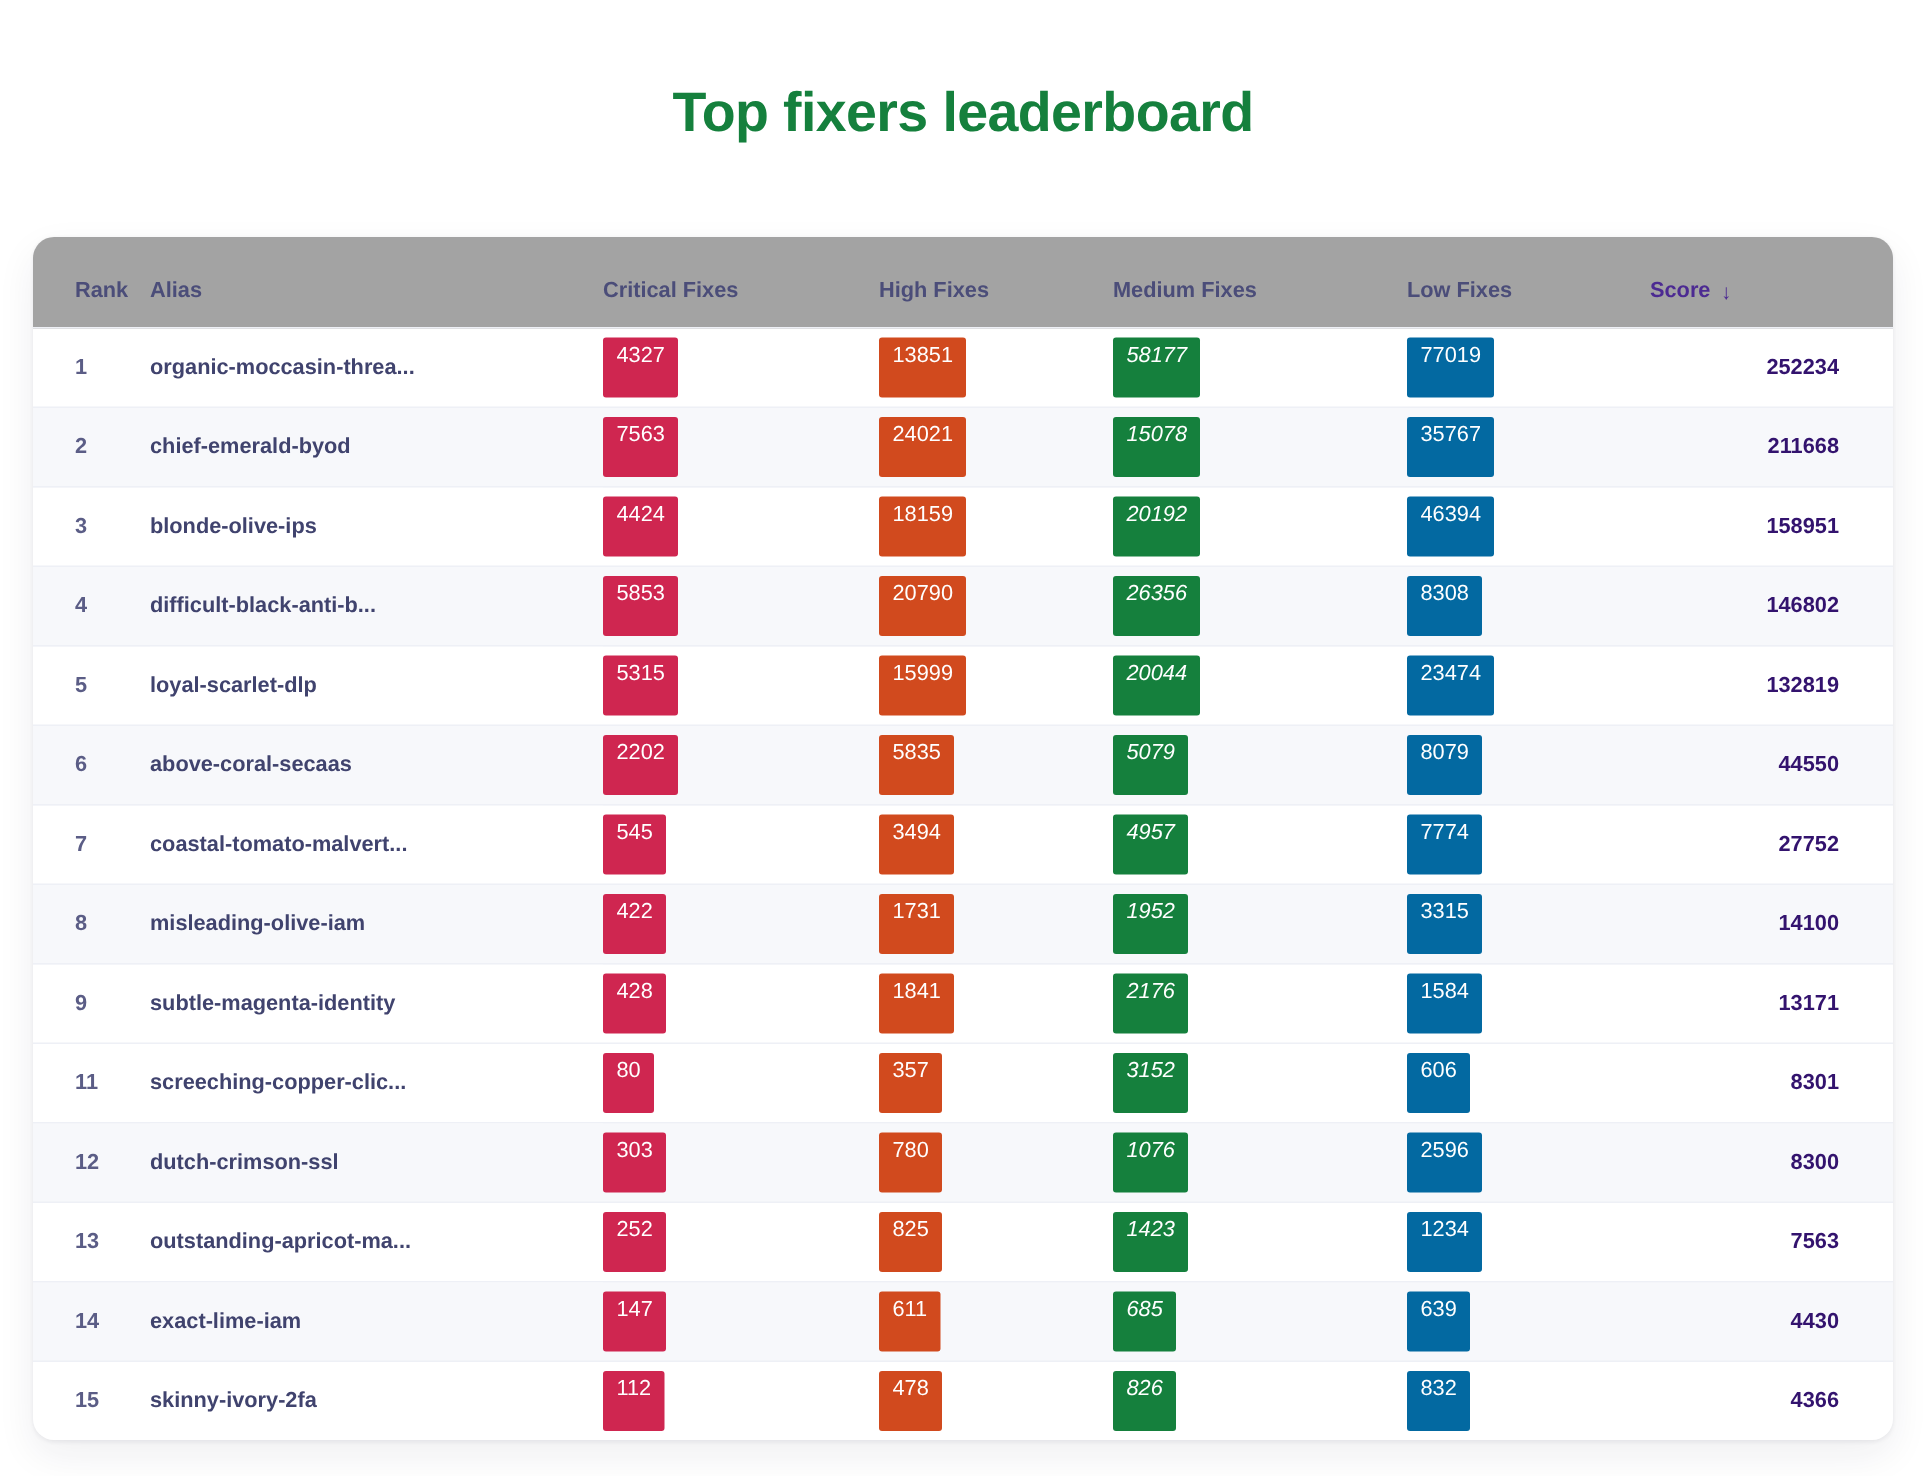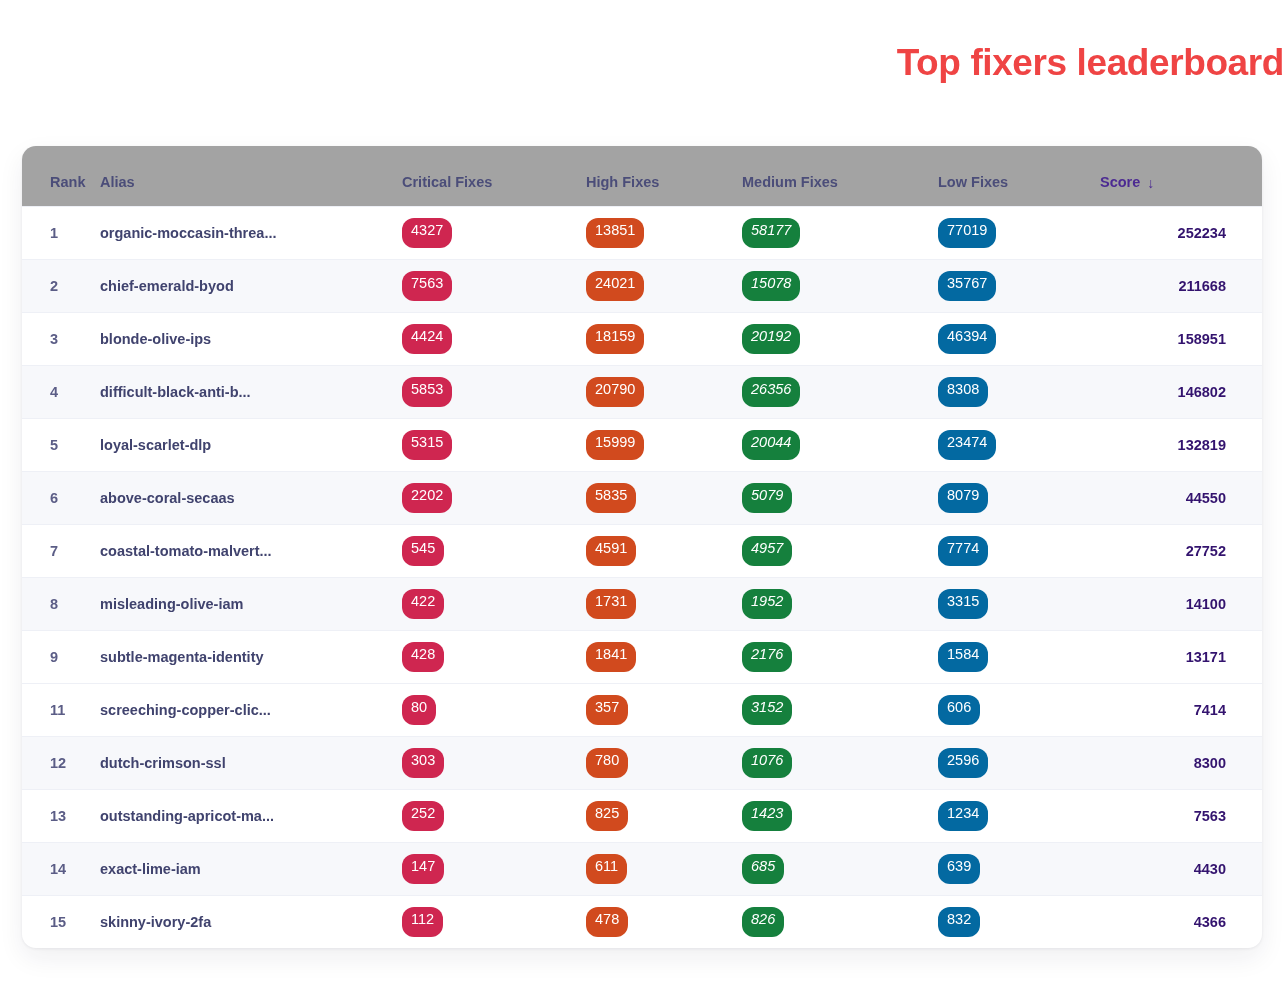--- a/index.html
+++ b/index.html
@@ -17,29 +17,29 @@
 
   .page {
     width: 1284px;
     min-height: 984px;
     box-sizing: border-box;
     background: #ffffff;
     padding: 0;
   }
 
   .page-title {
-    margin: 0;
+    margin: 12px;
     padding-top: 8px;
     height: 110px;
     line-height: 110px;
-    text-align: right;
+    text-align: center;
     font-size: 37px;
     font-weight: 800;
     letter-spacing: -0.4px;
-    color: #ef4444;
+    color: #15803d;
   }
 
   .card {
     position: relative;
     margin: 28px 22px 0 22px;
     background: #ffffff;
     border-radius: 14px;
     box-shadow: 0 1px 3px rgba(23, 26, 61, 0.07),
                 0 10px 26px rgba(23, 26, 61, 0.07);
     overflow: hidden;
@@ -111,22 +111,22 @@
   td.score {
     padding-left: 10px;
     font-weight: 700;
     color: #33136e;
     text-align: right;
     padding-right: 36px;
   }
 
   .badge {
     display: inline-block;
-    padding: 4px 9px 9px 9px;
-    border-radius: 12px;
+    padding: 4px 9px 19px 9px;
+    border-radius: 2px;
     color: #ffffff;
     font-size: 14.5px;
     font-weight: 400;
     line-height: 1.12;
     min-width: 10px;
     text-align: center;
   }
   .badge.critical { background: #cf2650; }
   .badge.high     { background: #d14a1e; }
   .badge.medium   { background: #15803d; font-style: italic; }
@@ -213,21 +213,21 @@
             <td class="crit"><span class="badge critical">2202</span></td>
             <td class="high"><span class="badge high">5835</span></td>
             <td class="med"><span class="badge medium">5079</span></td>
             <td class="low"><span class="badge low">8079</span></td>
             <td class="score">44550</td>
           </tr>
           <tr>
             <td class="rank">7</td>
             <td class="alias">coastal-tomato-malvert...</td>
             <td class="crit"><span class="badge critical">545</span></td>
-            <td class="high"><span class="badge high">4591</span></td>
+            <td class="high"><span class="badge high">3494</span></td>
             <td class="med"><span class="badge medium">4957</span></td>
             <td class="low"><span class="badge low">7774</span></td>
             <td class="score">27752</td>
           </tr>
           <tr class="alt">
             <td class="rank">8</td>
             <td class="alias">misleading-olive-iam</td>
             <td class="crit"><span class="badge critical">422</span></td>
             <td class="high"><span class="badge high">1731</span></td>
             <td class="med"><span class="badge medium">1952</span></td>
@@ -243,21 +243,21 @@
             <td class="low"><span class="badge low">1584</span></td>
             <td class="score">13171</td>
           </tr>
           <tr>
             <td class="rank">11</td>
             <td class="alias">screeching-copper-clic...</td>
             <td class="crit"><span class="badge critical">80</span></td>
             <td class="high"><span class="badge high">357</span></td>
             <td class="med"><span class="badge medium">3152</span></td>
             <td class="low"><span class="badge low">606</span></td>
-            <td class="score">7414</td>
+            <td class="score">8301</td>
           </tr>
           <tr class="alt">
             <td class="rank">12</td>
             <td class="alias">dutch-crimson-ssl</td>
             <td class="crit"><span class="badge critical">303</span></td>
             <td class="high"><span class="badge high">780</span></td>
             <td class="med"><span class="badge medium">1076</span></td>
             <td class="low"><span class="badge low">2596</span></td>
             <td class="score">8300</td>
           </tr>

